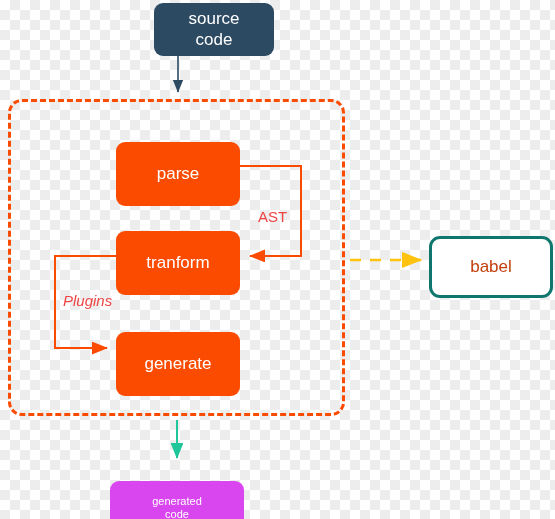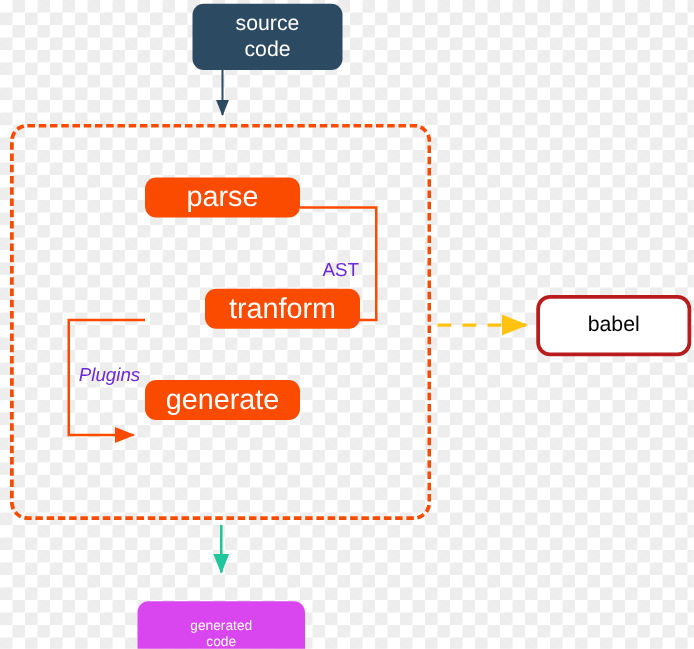--- a/index.html
+++ b/index.html
@@ -41,37 +41,37 @@
     background: #2d4a63;
     color: #ffffff;
     border-radius: 9px;
     font-size: 17px;
     margin-left: 36px;
   }
 
   
   .node-parse, .node-transform, .node-generate {
     left: 116px;
-    width: 124px; height: 32px;
+    width: 124px; height: 64px;
     background: #fa4b00;
     color: #ffffff;
     border-radius: 9px;
-    font-size: 23px;
+    font-size: 17px;
   }
   .node-parse { top: 142px; }
-  .node-transform { top: 231px; margin-left: 48px; }
-  .node-generate { top: 304px; }
+  .node-transform { top: 231px; }
+  .node-generate { top: 332px; }
 
   
   .node-babel {
     left: 429px; top: 236px;
-    width: 124px; height: 49px;
+    width: 124px; height: 62px;
     background: #ffffff;
-    color: #000000;
-    border: 3px solid #b91c1c;
+    color: #c2410c;
+    border: 3px solid #0f766e;
     border-radius: 11px;
     font-size: 17px;
   }
 
   
   .node-generated {
     left: 110px; top: 465px;
     width: 134px; height: 53px;
     background: #d946ef;
     color: #ffffff;
@@ -93,21 +93,21 @@
   .edge-layer {
     position: absolute;
     left: 0; top: 0;
     width: 555px; height: 519px;
     pointer-events: none;
   }
 
   .edge-label {
     position: absolute;
     font-size: 15px;
-    color: #6d28d9;
+    color: #ef4444;
     white-space: nowrap;
   }
   .label-ast { left: 258px; top: 208px; }
   .label-plugins { left: 63px; top: 292px; font-style: italic; }
 </style>
 </head>
 <body>
 
 <div class="canvas">
 

